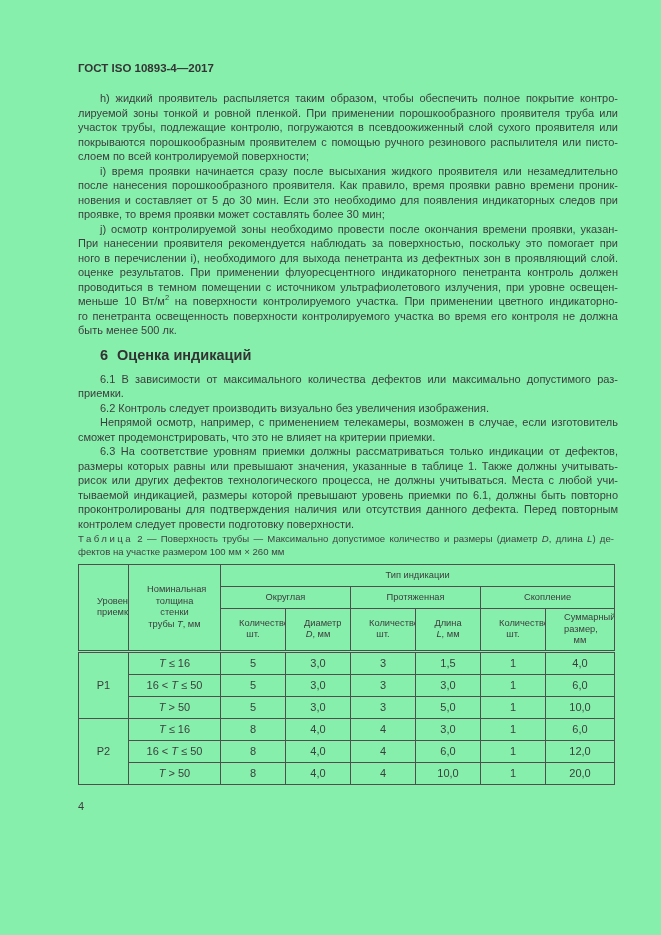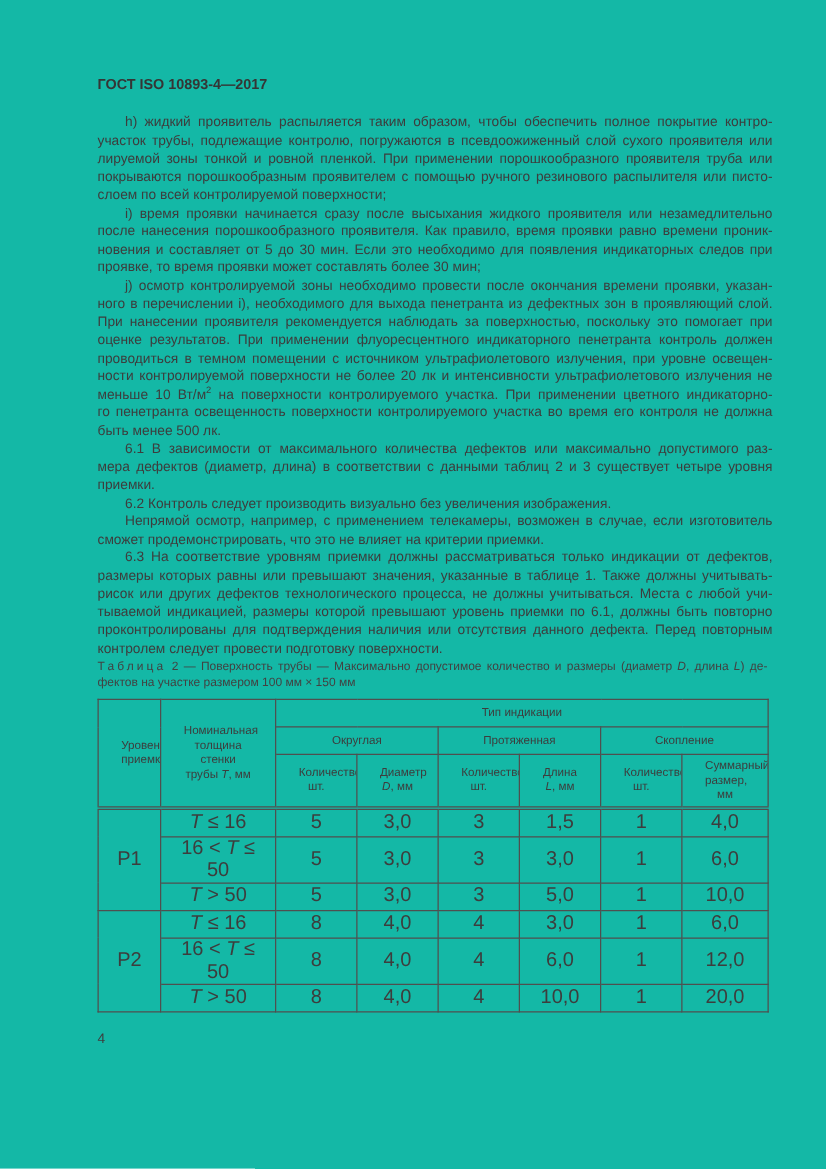--- a/index.html
+++ b/index.html
@@ -1,20 +1,20 @@
 <!DOCTYPE html>
 <html lang="ru"><head>
 <meta charset="utf-8">
 <style>
   html, body { margin: 0; padding: 0; background: #ffffff; }
   .page {
     position: relative;
     width: 661px; height: 935px;
     box-sizing: border-box;
-    background: #14b8a6;
+    background: #86efac;
     font-family: "Liberation Sans", "DejaVu Sans", sans-serif;
     color: #3d3d3d;
     padding: 62px 43px 0 78px;
     overflow: hidden;
   }
   .running-head {
     font-size: 11.5px; font-weight: bold; color: #353535;
     margin-bottom: 17px;
   }
   .textblock { width: 540px; }
@@ -60,68 +60,69 @@
     font-size: 9.3px;
     line-height: 11.5px;
     padding: 3px 18px;
     margin-left: 31px;
   }
   table.gost thead tr.r1 th, table.gost thead tr.r2 th { height: 15px; }
   table.gost thead tr.r3 th { height: 28px; }
   table.gost thead tr.r3 th { border-bottom: 3px double #4f4f4f; }
   table.gost thead th.merged { border-bottom: 3px double #4f4f4f; }
   table.gost tbody td {
-    font-size: 16px;
+    font-size: 11px;
     height: 21px;
     padding: 0 14px;
   }
   .page-number {
     margin-top: 15px;
     font-size: 11px; color: #3d3d3d;
   }
 </style>
 </head>
 <body>
 
 <div class="page">
 
   <div class="running-head">ГОСТ ISO 10893-4—2017</div>
 
   <div class="textblock" id="text-before">
       <div class="para">
         <div class="tline jl first">h) жидкий проявитель распыляется таким образом, чтобы обеспечить полное покрытие контро-</div>
+        <div class="tline jl">лируемой зоны тонкой и ровной пленкой. При применении порошкообразного проявителя труба или</div>
         <div class="tline jl">участок трубы, подлежащие контролю, погружаются в псевдоожиженный слой сухого проявителя или</div>
-        <div class="tline jl">лируемой зоны тонкой и ровной пленкой. При применении порошкообразного проявителя труба или</div>
         <div class="tline jl">покрываются порошкообразным проявителем с помощью ручного резинового распылителя или писто-</div>
         <div class="tline">слоем по всей контролируемой поверхности;</div>
       </div>
       <div class="para">
         <div class="tline jl first">i) время проявки начинается сразу после высыхания жидкого проявителя или незамедлительно</div>
         <div class="tline jl">после нанесения порошкообразного проявителя. Как правило, время проявки равно времени проник-</div>
         <div class="tline jl">новения и составляет от 5 до 30 мин. Если это необходимо для появления индикаторных следов при</div>
         <div class="tline">проявке, то время проявки может составлять более 30 мин;</div>
       </div>
       <div class="para">
         <div class="tline jl first">j) осмотр контролируемой зоны необходимо провести после окончания времени проявки, указан-</div>
+        <div class="tline jl">При нанесении проявителя рекомендуется наблюдать за поверхностью, поскольку это помогает при</div>
         <div class="tline jl">ного в перечислении i), необходимого для выхода пенетранта из дефектных зон в проявляющий слой.</div>
-        <div class="tline jl">При нанесении проявителя рекомендуется наблюдать за поверхностью, поскольку это помогает при</div>
         <div class="tline jl">оценке результатов. При применении флуоресцентного индикаторного пенетранта контроль должен</div>
         <div class="tline jl">проводиться в темном помещении с источником ультрафиолетового излучения, при уровне освещен-</div>
-        <div class="tline jl">ности контролируемой поверхности не более 20 лк и интенсивности ультрафиолетового излучения не</div>
         <div class="tline jl">меньше 10 Вт/м<sup>2</sup> на поверхности контролируемого участка. При применении цветного индикаторно-</div>
         <div class="tline jl">го пенетранта освещенность поверхности контролируемого участка во время его контроля не должна</div>
         <div class="tline">быть менее 500 лк.</div>
       </div>
     </div>
 
+  <div class="section-heading">
+    <span class="num">6</span><span>Оценка индикаций</span>
+  </div>
 
   <div class="textblock" id="text-after">
       <div class="para">
         <div class="tline jl first">6.1 В зависимости от максимального количества дефектов или максимально допустимого раз-</div>
-        <div class="tline jl">мера дефектов (диаметр, длина) в соответствии с данными таблиц 2 и 3 существует четыре уровня</div>
         <div class="tline">приемки.</div>
       </div>
       <div class="para">
         <div class="tline first">6.2 Контроль следует производить визуально без увеличения изображения.</div>
       </div>
       <div class="para">
         <div class="tline jl first">Непрямой осмотр, например, с применением телекамеры, возможен в случае, если изготовитель</div>
         <div class="tline">сможет продемонстрировать, что это не влияет на критерии приемки.</div>
       </div>
       <div class="para">
@@ -129,21 +130,21 @@
         <div class="tline jl">размеры которых равны или превышают значения, указанные в таблице 1. Также должны учитывать-</div>
         <div class="tline jl">рисок или других дефектов технологического процесса, не должны учитываться. Места с любой учи-</div>
         <div class="tline jl">тываемой индикацией, размеры которой превышают уровень приемки по 6.1, должны быть повторно</div>
         <div class="tline jl">проконтролированы для подтверждения наличия или отсутствия данного дефекта. Перед повторным</div>
         <div class="tline">контролем следует провести подготовку поверхности.</div>
       </div>
     </div>
 
   <div class="table-caption" id="table-caption">
       <div class="cap-line jl"><span class="sp">Таблица</span> 2 — Поверхность трубы — Максимально допустимое количество и размеры (диаметр <i>D</i>, длина <i>L</i>) де-</div>
-      <div class="cap-line">фектов на участке размером 100 мм × 150 мм</div>
+      <div class="cap-line">фектов на участке размером 100 мм × 260 мм</div>
     </div>
 
   <table class="gost">
     <colgroup>
       <col style="width:50px">
         <col style="width:92px">
       <col style="width:65px">
         <col style="width:65px">
       <col style="width:65px">
         <col style="width:65px">

